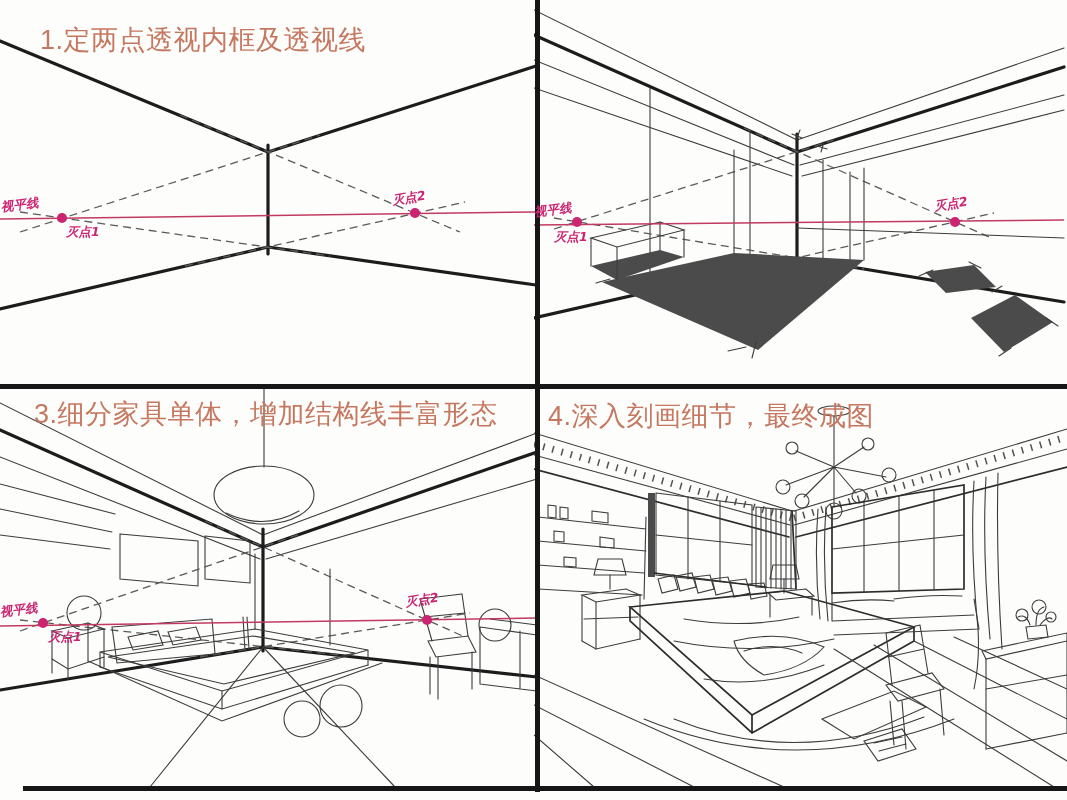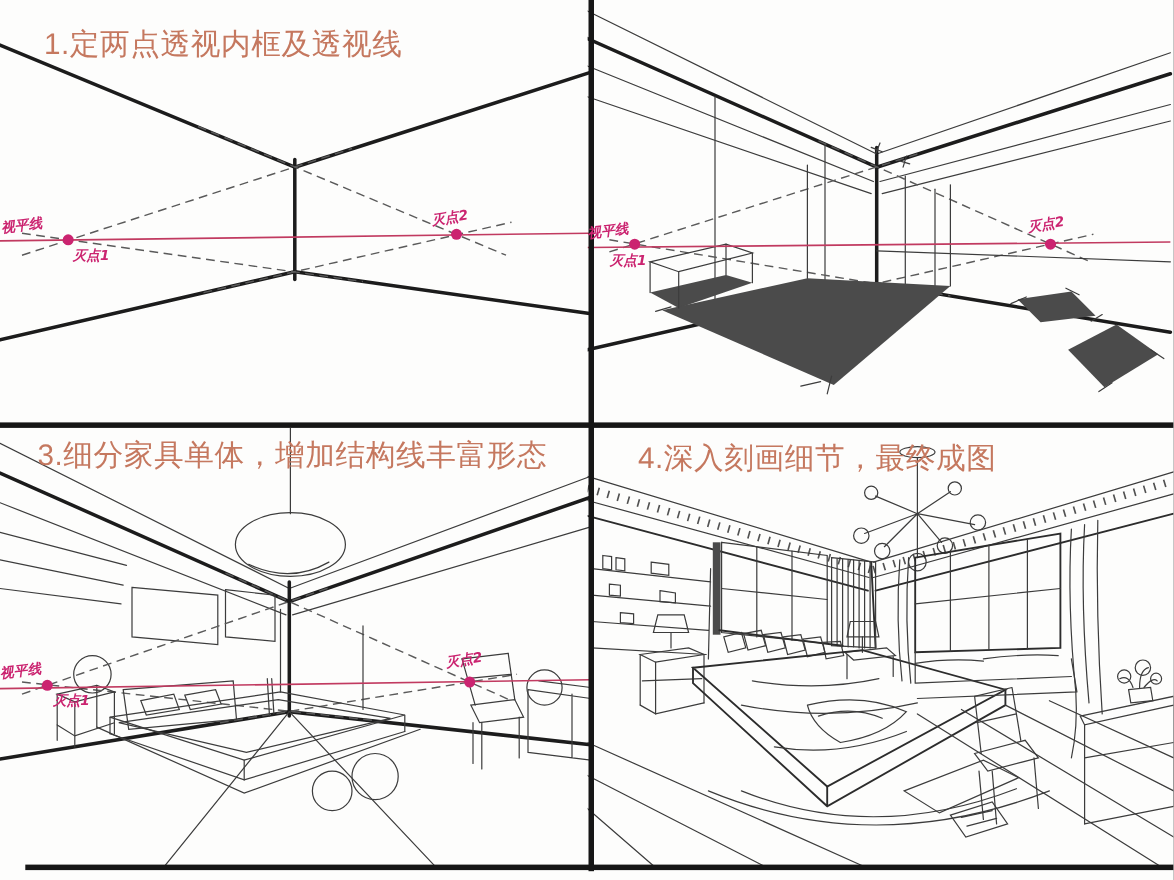--- a/index.html
+++ b/index.html
@@ -21,21 +21,21 @@
   #bottom-border{left:23px;top:786px;width:1044px;height:5px;}
 
   .step-title{
     position:absolute;color:var(--c-title,#c5785f);
     font-size:27px;font-weight:500;letter-spacing:.5px;white-space:nowrap;
     font-family:"Liberation Sans","DejaVu Sans",sans-serif;z-index:5;
   }
   #title-1{left:40px;top:22px;}
   #title-2{left:455px;top:24px;}
   #title-3{left:18px;top:396px;margin-left:16px;}
-  #title-4{left:580px;top:398px;}
+  #title-4{left:548px;top:398px;}
 
   .ann{
     position:absolute;color:var(--c-vp,#cb2470);font-size:12.5px;
     font-weight:bold;font-style:italic;white-space:nowrap;z-index:4;
     font-family:"DejaVu Sans",sans-serif;
   }
 
   
   .w{stroke:var(--c-ink,#1c1c1c);stroke-width:3.2;fill:none;stroke-linecap:round;}
   .m{stroke:#2c2c2c;stroke-width:1.7;fill:none;stroke-linecap:round;}

